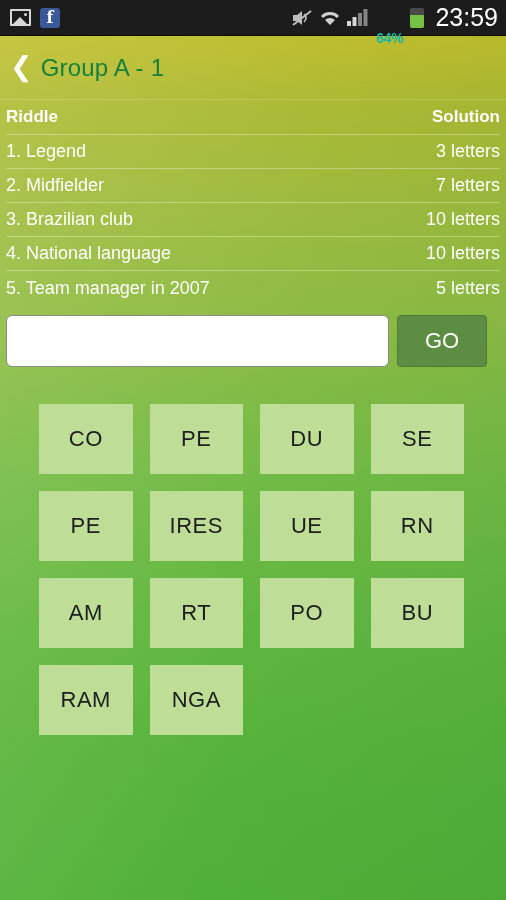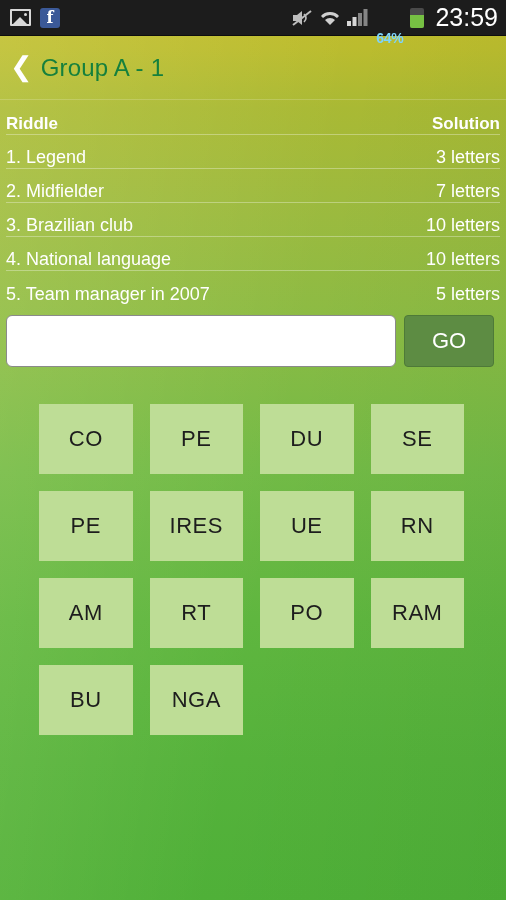--- a/index.html
+++ b/index.html
@@ -52,21 +52,21 @@
   }
   .ico-fb {
     width: 20px; height: 20px; border-radius: 3px;
     background: #3b5998; color: #fff;
     font-family: "DejaVu Serif", serif;
     font-weight: bold; font-size: 16px; line-height: 19px;
     text-align: center;
   }
   .sb-icon { display: block; }
   .sb-pct {
-    color: #7dd3fc; font-size: 14px; font-weight: bold;
+    color: #14b8a6; font-size: 14px; font-weight: bold;
     letter-spacing: -0.3px;
     margin-top: 40px;
   }
   .batt {
     width: 14px; height: 20px; border-radius: 2px;
     background: #4a4a4a; position: relative; overflow: hidden;
   }
   .batt::before {
     content: ""; position: absolute; bottom: 0; left: 0; right: 0;
     height: 64%; background: #76c043;
@@ -89,36 +89,36 @@
     font-family: "DejaVu Sans", sans-serif;
   }
   .title-text {
     color: #15803d; font-size: 24px; font-weight: 400;
     letter-spacing: 0.2px;
   }
 
   
   .table { position: relative; z-index: 2; padding: 0 6px; }
   .trow {
-    display: flex; align-items: flex-end;
+    display: flex; align-items: center;
     height: 34px;
     border-bottom: 1px solid rgba(255,255,255,0.32);
     color: #fff;
   }
   .trow.head { font-weight: bold; font-size: 17px; height: 35px; }
   .trow .lbl { flex: 1; font-size: 18px; text-align: left; }
   .trow .val { font-size: 18px; text-align: right; white-space: nowrap; }
   .trow.head .lbl, .trow.head .val { font-size: 17px; }
   .trow.last { border-bottom: none; gap: 28px; }
 
   
   .answer-row {
     position: relative; z-index: 2;
     display: flex; align-items: center;
-    padding: 10px 12px 0 6px;
+    padding: 10px 19px 0 6px;
     gap: 8px;
   }
   .answer-input {
     flex: 1; height: 52px;
     background: #ffffff;
     border: 1px solid #8a8a8a;
     border-radius: 6px;
     font-size: 20px; color: #222;
     padding: 0 10px;
     font-family: "Liberation Sans", sans-serif;
@@ -231,17 +231,17 @@
     <div class="tile">PE</div>
     <div class="tile">DU</div>
     <div class="tile">SE</div>
     <div class="tile">PE</div>
     <div class="tile">IRES</div>
     <div class="tile">UE</div>
     <div class="tile">RN</div>
     <div class="tile">AM</div>
     <div class="tile">RT</div>
     <div class="tile">PO</div>
+    <div class="tile">BU</div>
     <div class="tile">RAM</div>
-    <div class="tile">BU</div>
     <div class="tile">NGA</div>
   </div>
 </div>
 
 </body></html>

